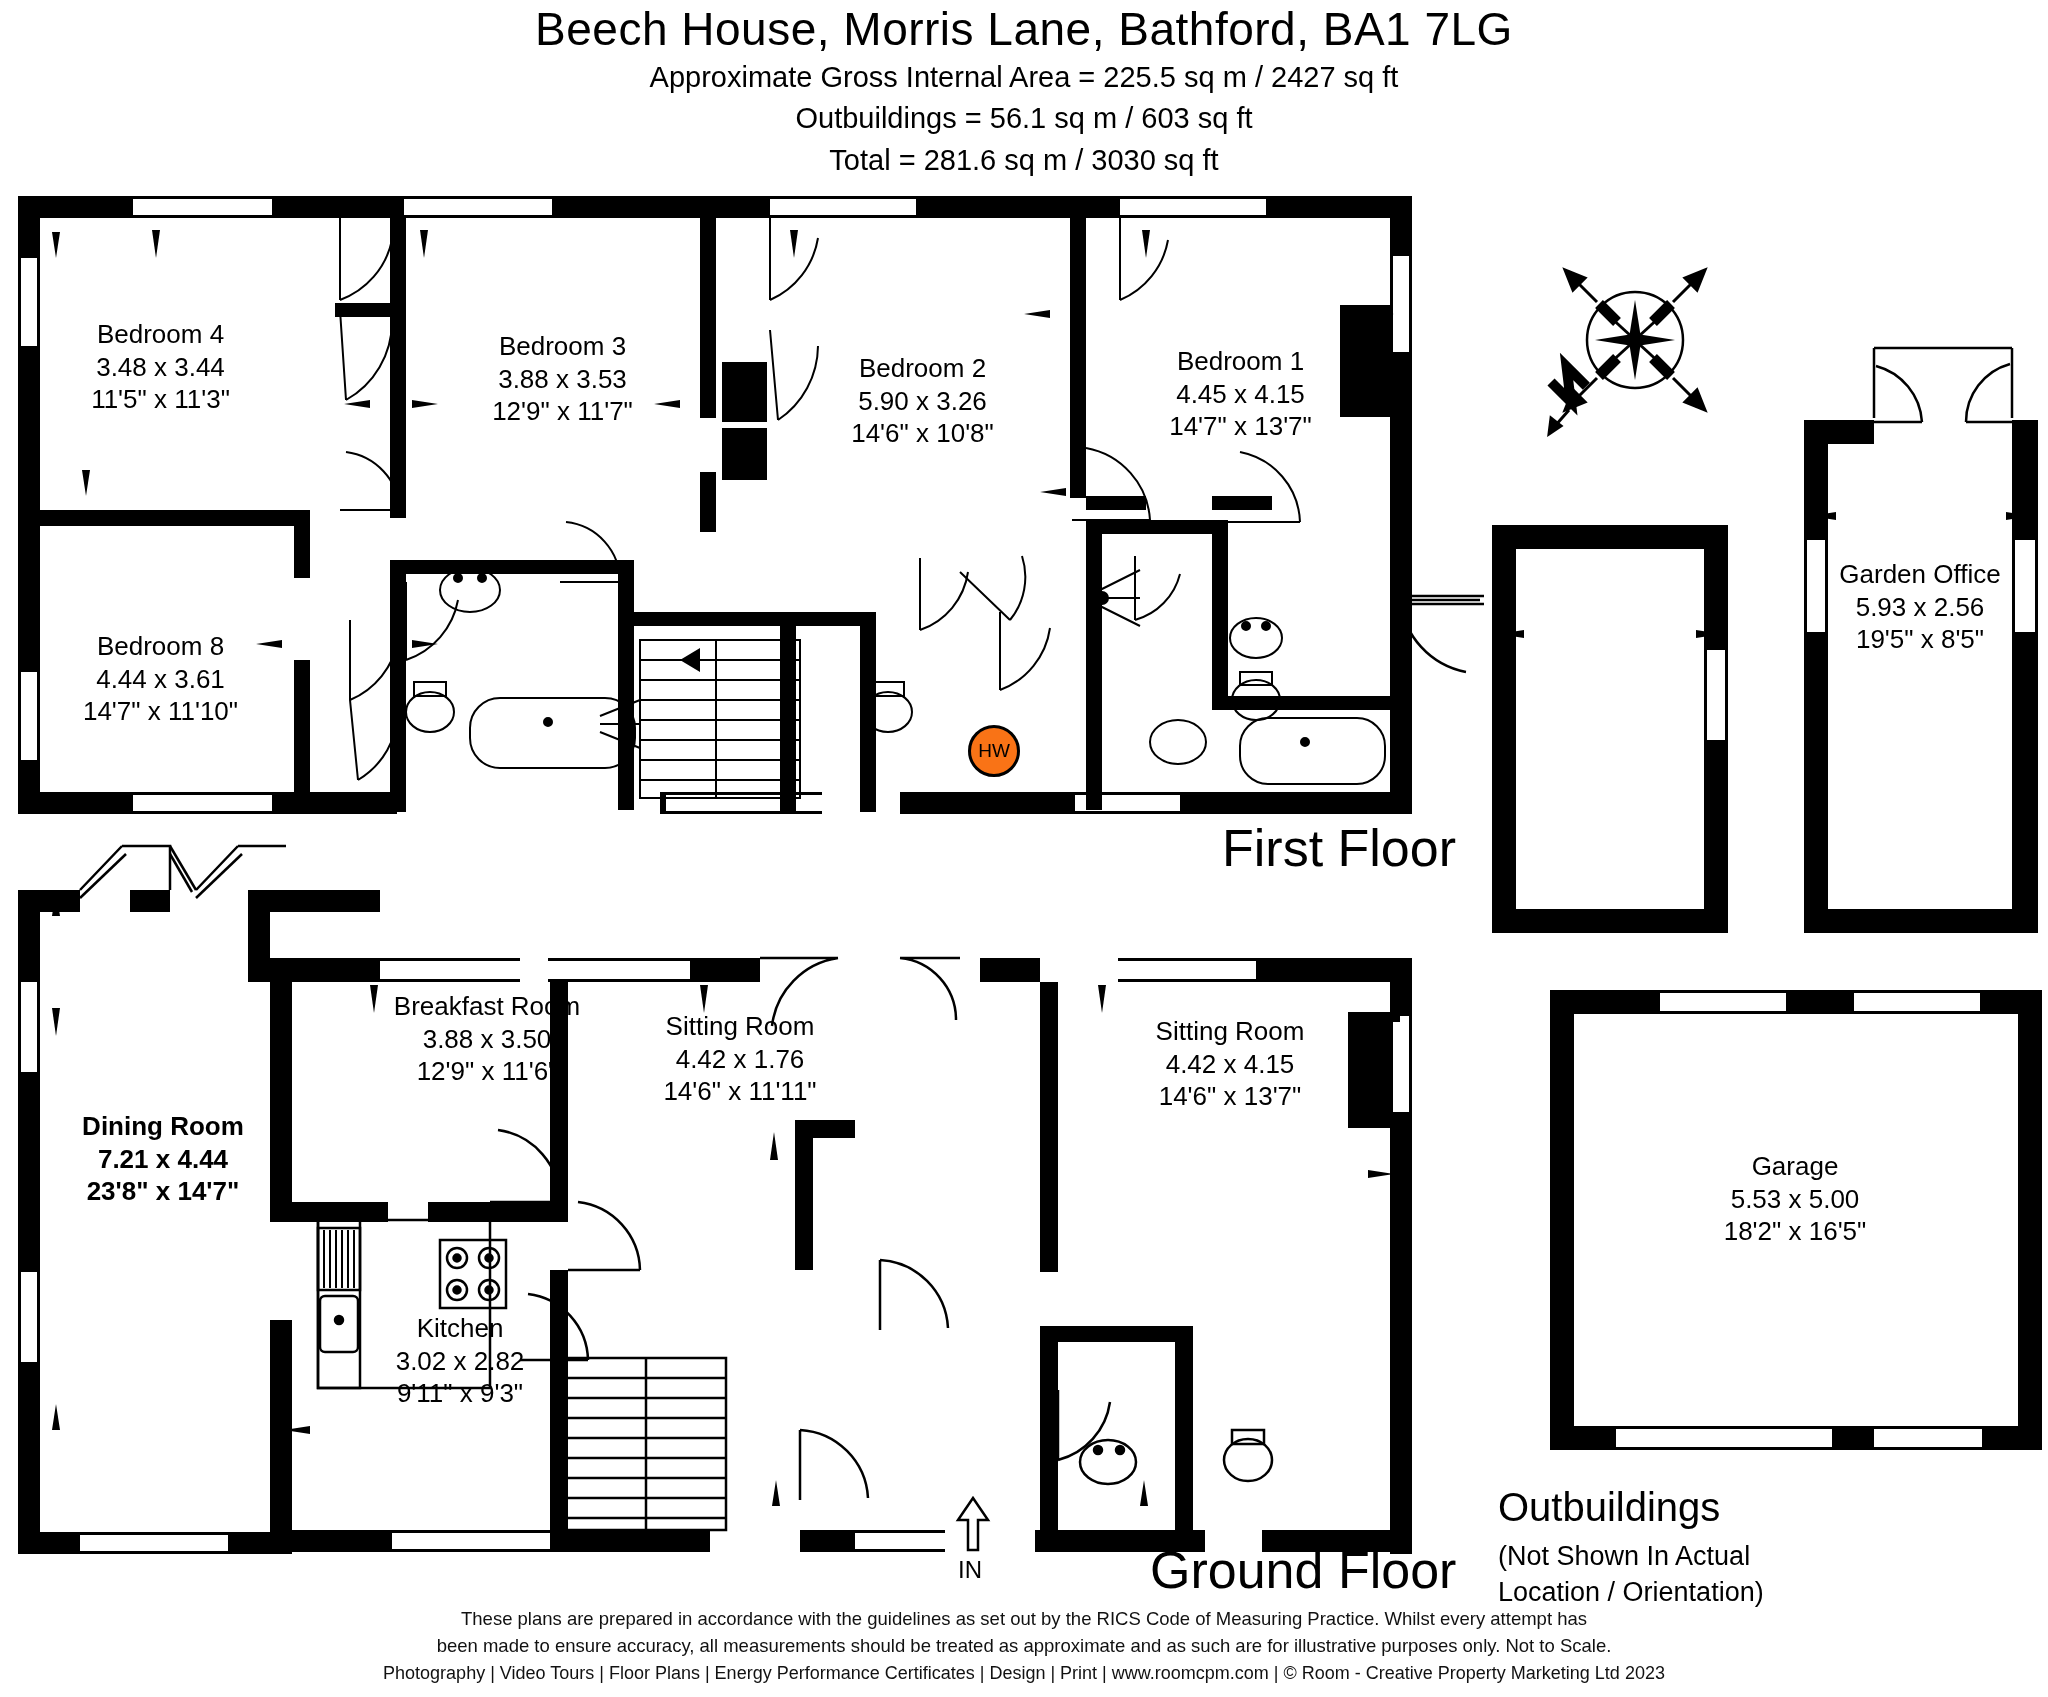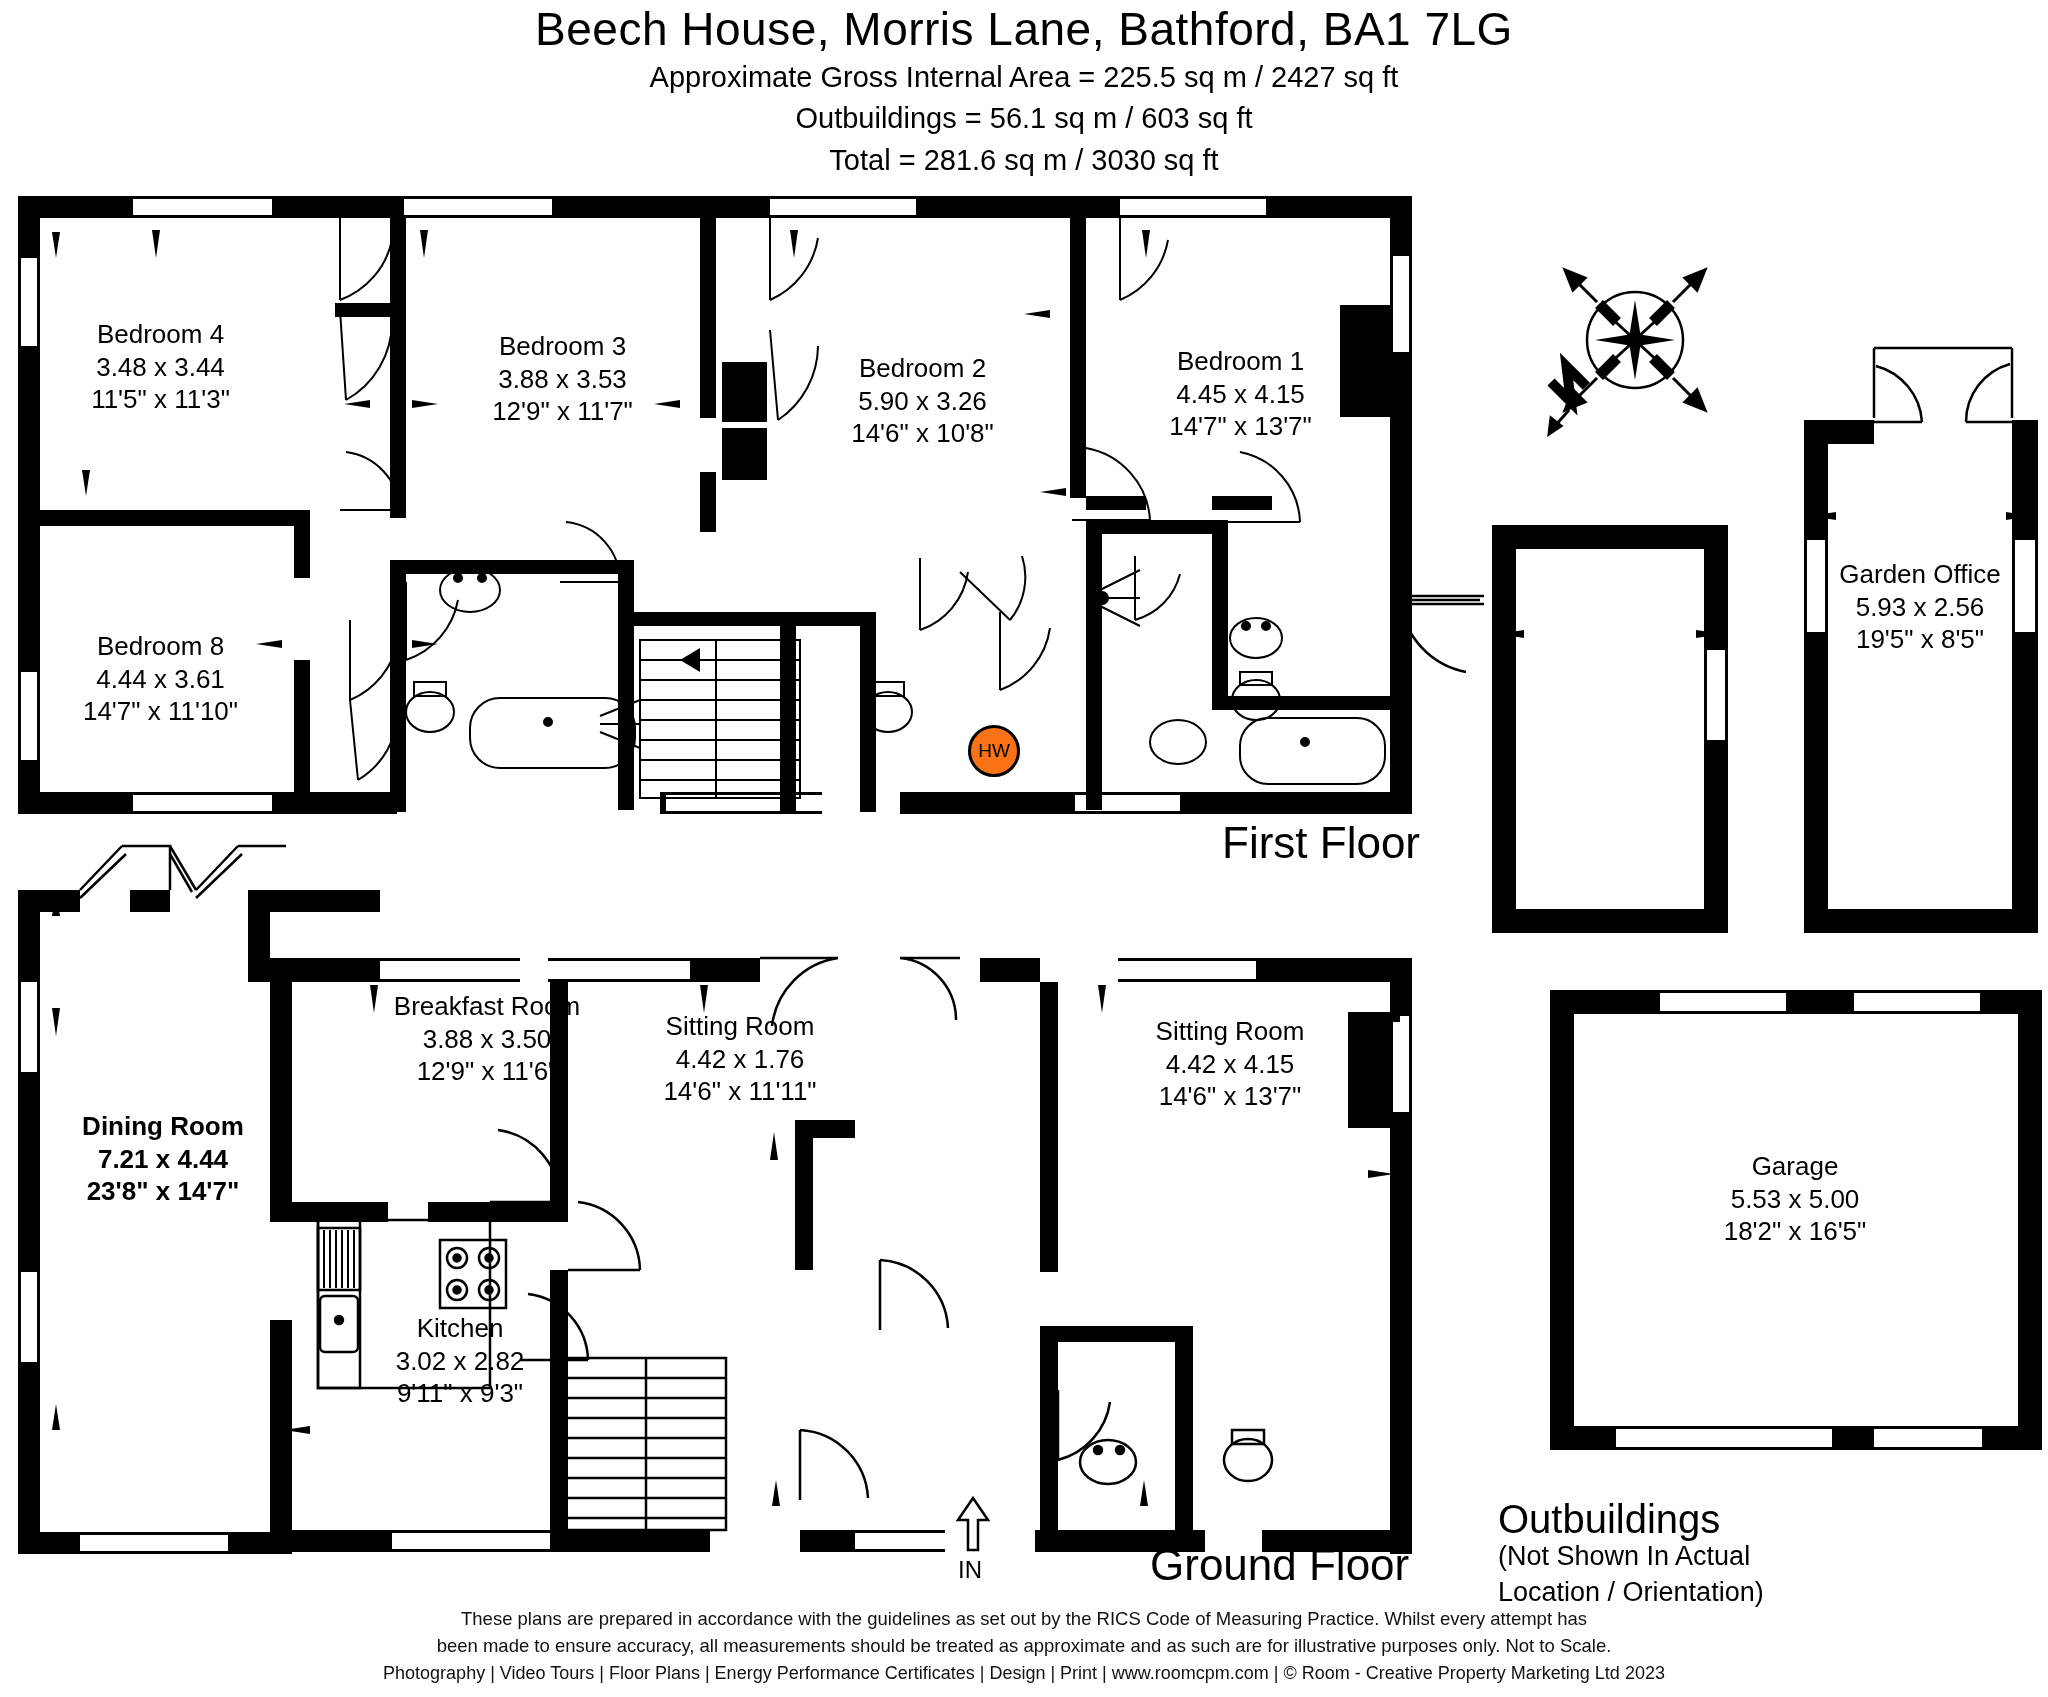--- a/index.html
+++ b/index.html
@@ -12,21 +12,21 @@
 
   
   .plan{position:absolute;}
   .w{position:absolute;background:#000;}       
   .win{position:absolute;background:#fff;border-top:3px solid #000;border-bottom:3px solid #000;box-sizing:border-box;}
   .winv{position:absolute;background:#fff;border-left:3px solid #000;border-right:3px solid #000;box-sizing:border-box;}
   .lbl{position:absolute;text-align:center;font-size:26px;line-height:1.25;white-space:nowrap;}
   .lbl .nm{display:block;}
   .lbl .d1{display:block;}
   .lbl .d2{display:block;}
-  .floorname{position:absolute;font-size:44px;}
+  .floorname{position:absolute;font-size:52px;}
   .outname{position:absolute;font-size:40px;text-align:left;line-height:1.0;}
   .outsub{position:absolute;font-size:27px;text-align:left;line-height:1.25;}
 
   svg.ov{position:absolute;left:0;top:0;overflow:visible;}
   svg.ov line,svg.ov path,svg.ov polyline,svg.ov circle,svg.ov rect,svg.ov ellipse{vector-effect:non-scaling-stroke;}
 
   .hw{position:absolute;width:46px;height:46px;border:3px solid #000;border-radius:50%;
       font-size:19px;display:flex;align-items:center;justify-content:center;background:#f97316;}
   .intag{position:absolute;font-size:24px;}
 
@@ -311,21 +311,21 @@
   <div class="win" style="left:314px;top:20px;width:126px;height:24px;"></div>
   <div class="win" style="left:76px;top:456px;width:216px;height:24px;"></div>
   <div class="win" style="left:334px;top:456px;width:108px;height:24px;"></div>
   <div class="lbl" style="left:110px;top:180px;width:290px;">
     <span class="nm">Garage</span>
     <span class="d1">5.53 x 5.00</span>
     <span class="d2">18'2" x 16'5"</span>
   </div>
 </div>
 
-<div class="outname" style="left:1498px;top:1487px;margin-top:12px;">Outbuildings</div>
+<div class="outname" style="left:1498px;top:1487px;">Outbuildings</div>
 <div class="outsub" style="left:1498px;top:1540px;">(Not Shown In Actual</div>
 <div class="outsub" style="left:1498px;top:1576px;">Location / Orientation)</div>
 
 <div class="plan" id="groundfloor" style="left:0;top:830px;width:1450px;height:760px;">
 
   <div class="w" style="left:18px;top:60px;width:22px;height:92px;"></div>
   <div class="w" style="left:18px;top:240px;width:22px;height:484px;"></div>
   <div class="w" style="left:18px;top:60px;width:62px;height:22px;"></div>
   <div class="w" style="left:130px;top:60px;width:40px;height:22px;"></div>
   <div class="w" style="left:248px;top:60px;width:22px;height:92px;"></div>

